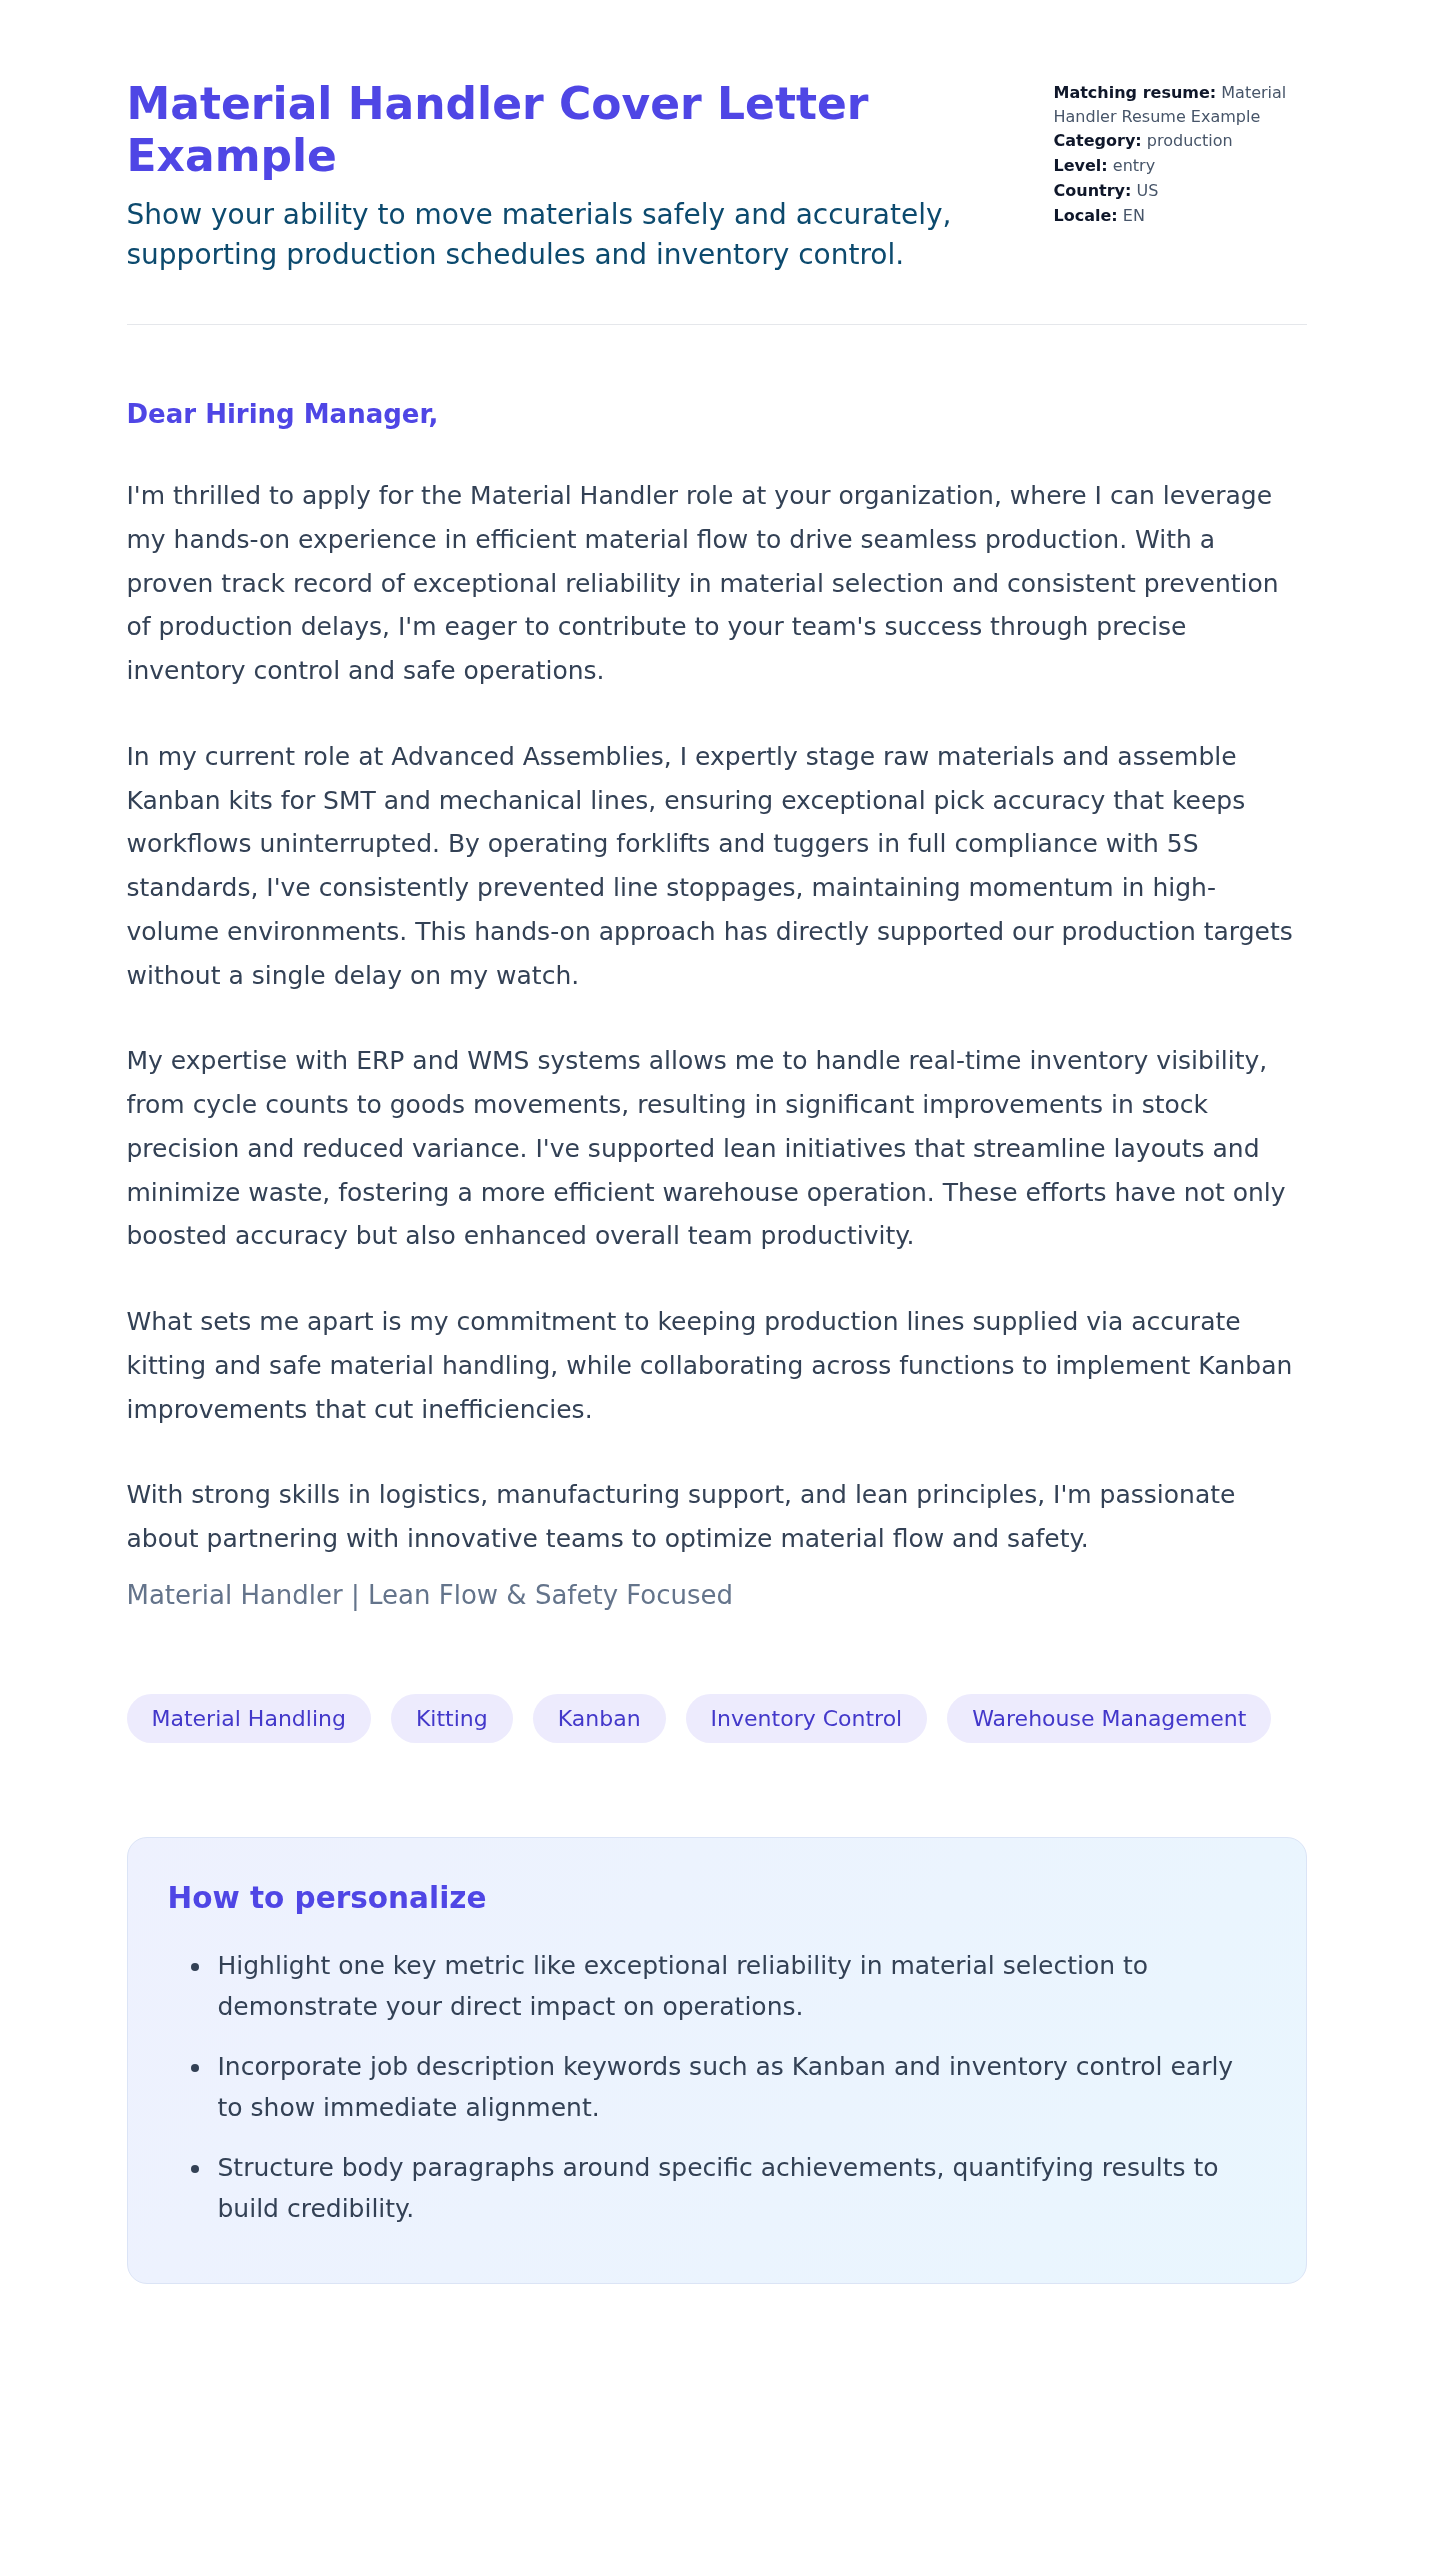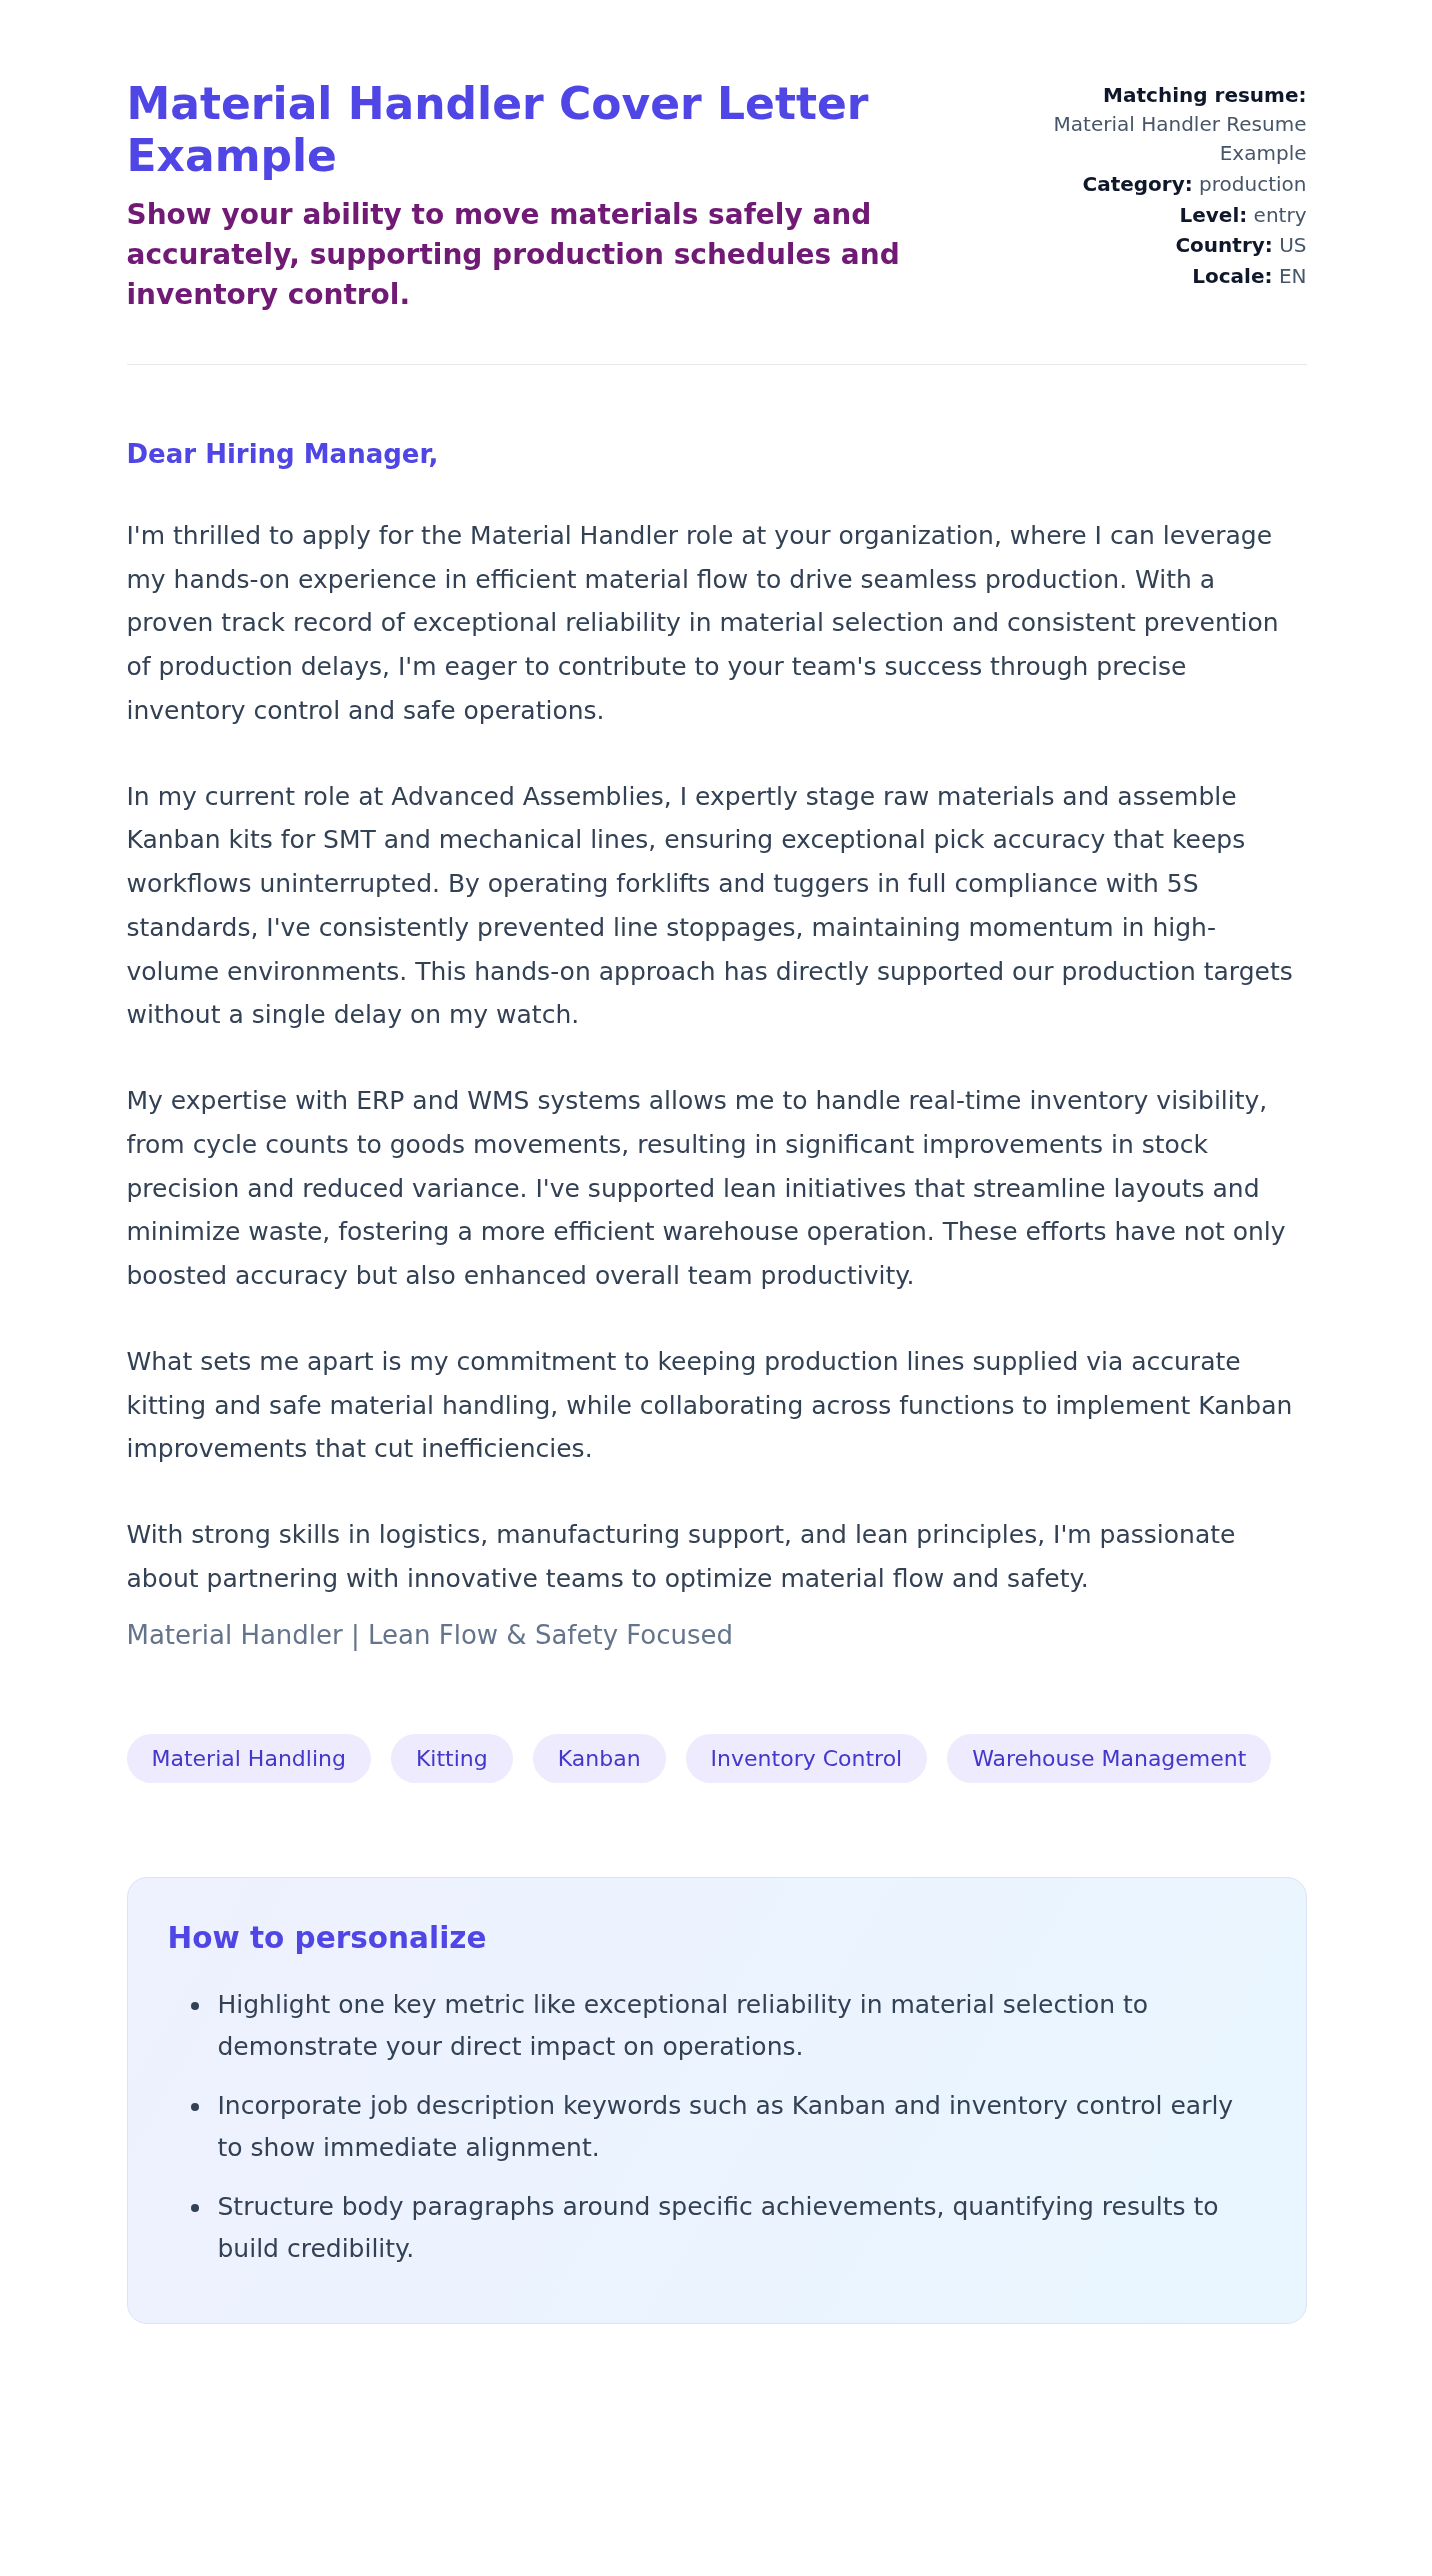--- a/index.html
+++ b/index.html
@@ -22,24 +22,24 @@
   .page{width:1180px;margin:0 auto;padding:78px 0 71px;}
 
   
   .header{display:flex;justify-content:space-between;align-items:flex-start;}
   .header-left{flex:0 1 894px;}
   .page-title{
     font-size:44px;font-weight:700;line-height:1.18;
     color:var(--accent);margin:0;max-width:877px;
   }
   .subtitle{
-    font-size:28px;font-weight:700;line-height:1.42;
-    color:#701a75;margin:13.5px 0 0;max-width:843px;
+    font-size:28px;font-weight:400;line-height:1.42;
+    color:#0c4a6e;margin:13.5px 0 0;max-width:843px;
   }
-  .meta{flex:0 0 253px;width:253px;text-align:right;font-size:20px;line-height:1.45;color:#475569;padding-top:3.4px;}
+  .meta{flex:0 0 253px;width:253px;font-size:16px;line-height:1.45;color:#475569;padding-top:3.4px;}
   .meta-row{margin:0 0 1.7px;}
   .meta-label{font-weight:700;color:#0F172A;}
   .meta-value{font-weight:400;color:#475569;}
 
   .divider{border:none;border-top:1.7px solid #E5E7EB;margin:49px 0 0;height:0;}
 
   
   .salutation{color:var(--accent);font-weight:700;font-size:26px;margin:71px 0 0;line-height:1.4;}
   .para{font-size:25px;line-height:1.75;color:#334155;margin:42px 0 0;}
   .sig-name{font-size:26px;font-weight:700;color:#1F2937;margin:81px 0 0;line-height:1.3;}

